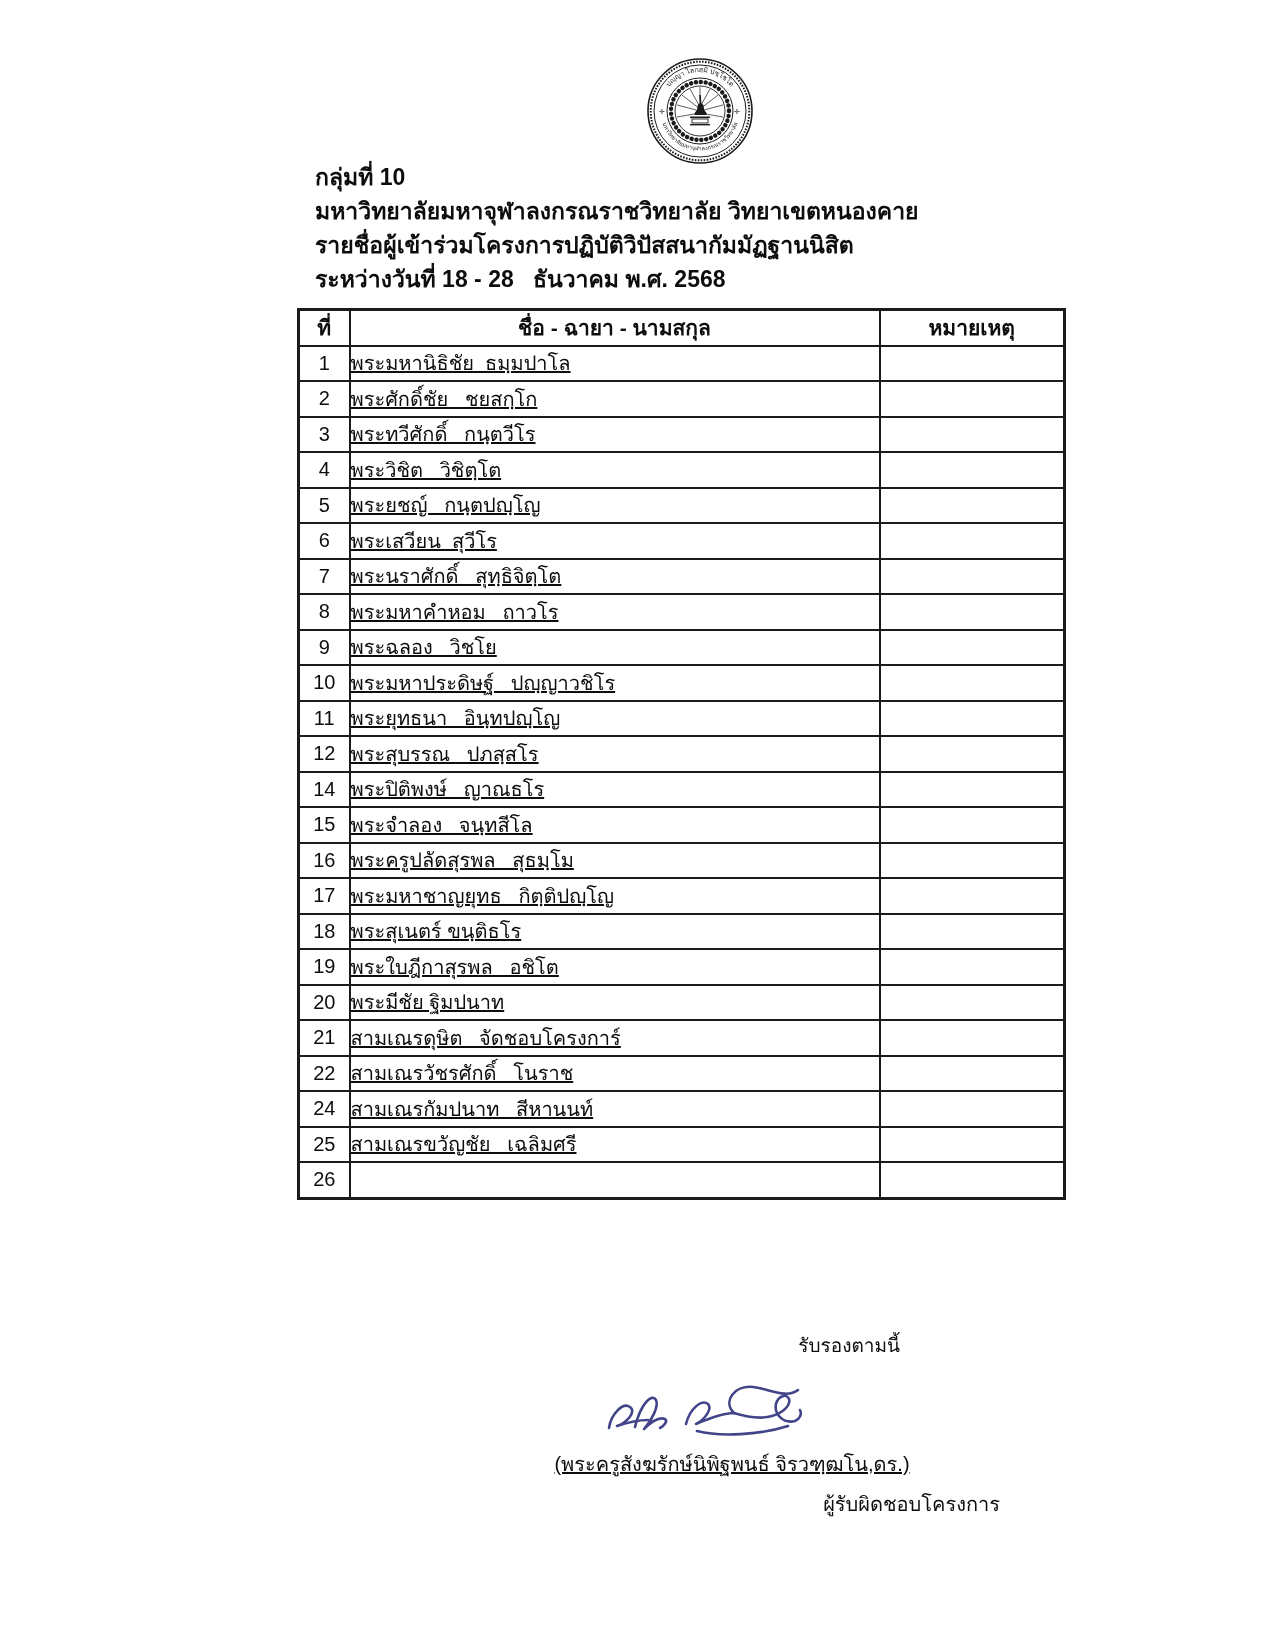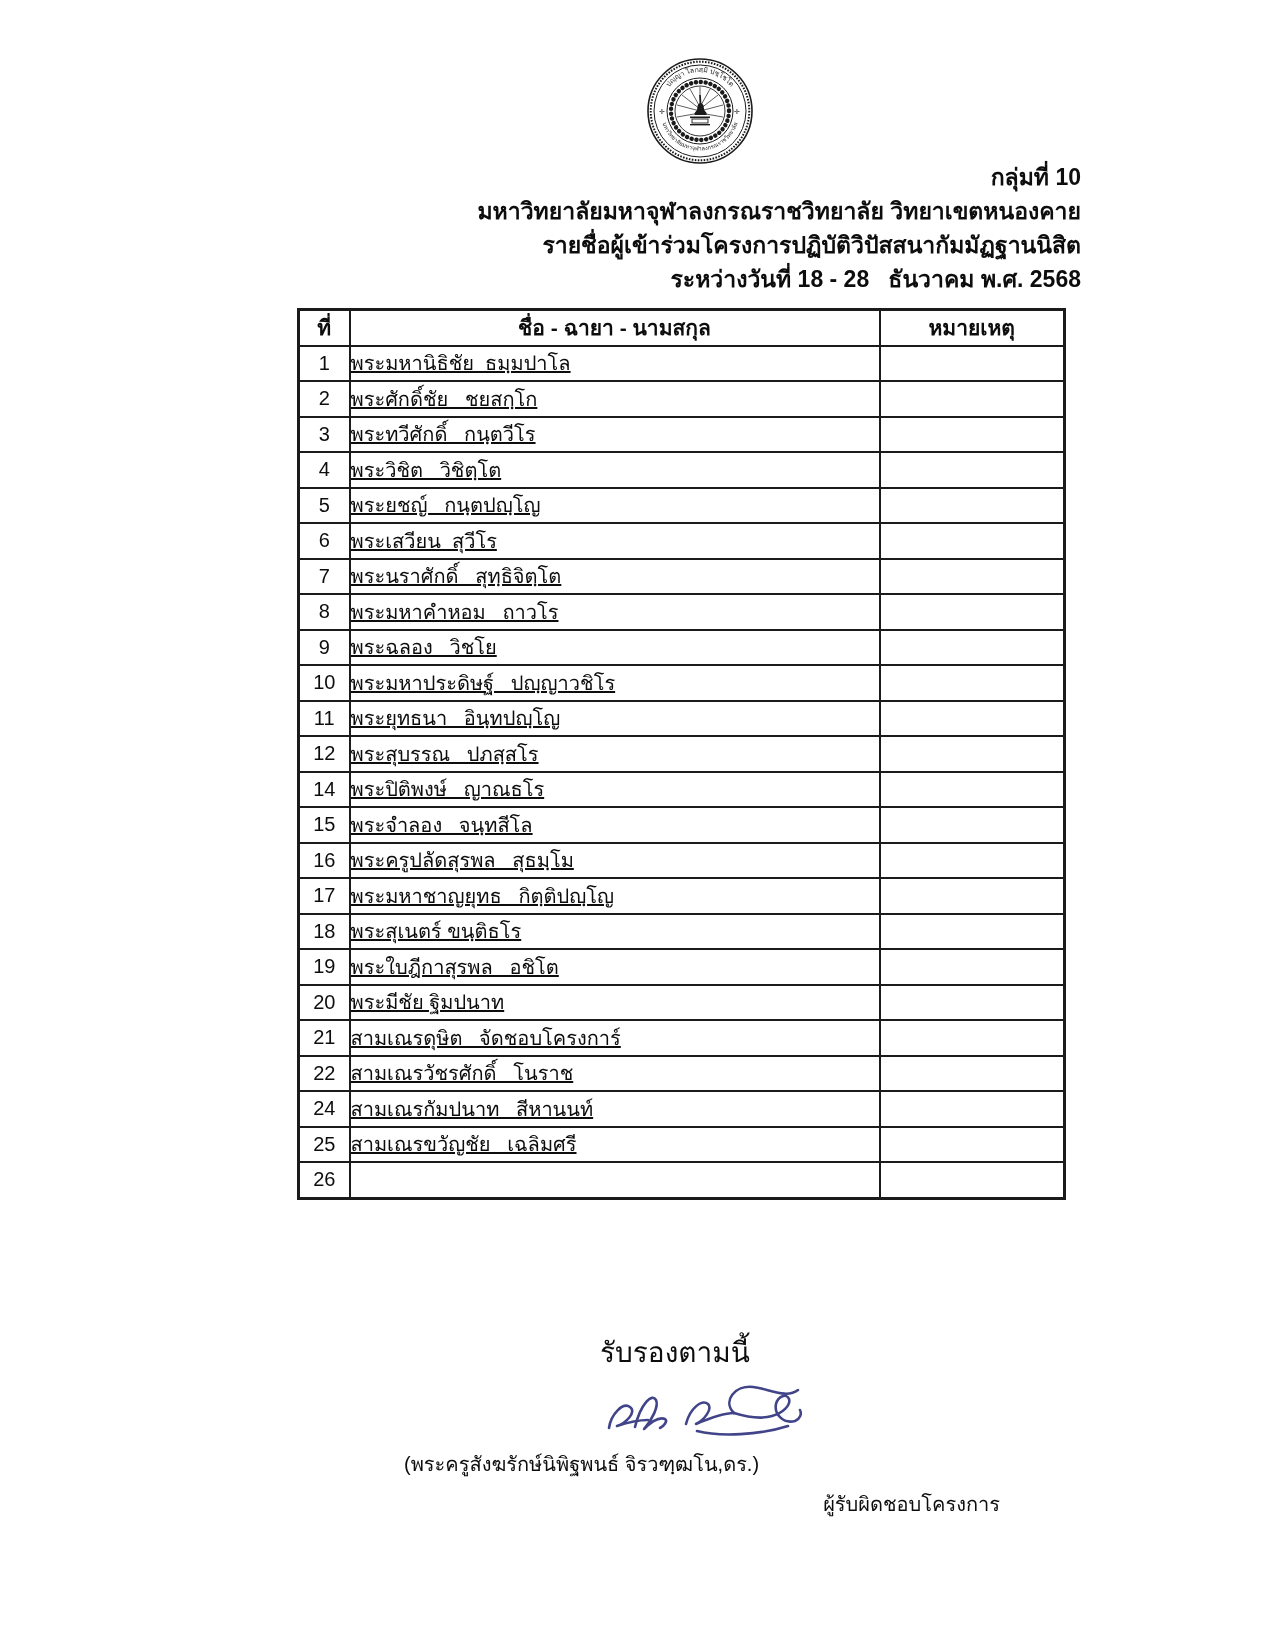--- a/index.html
+++ b/index.html
@@ -11,21 +11,21 @@
     font-family:"Liberation Sans", sans-serif;
     color:#111;
     overflow:hidden;
   }
   
   .seal{position:absolute;left:646px;top:57px;width:108px;height:108px;}
   
   .doc-header{
     position:absolute;left:297px;top:160px;width:766px;
     transform:translateX(18px);
-    text-align:right;
+    text-align:left;
   }
   .doc-header .line{
     font-size:23px;font-weight:bold;line-height:34px;
     white-space:pre;color:#0d0d0d;
   }
   
   table.roster{
     position:absolute;left:297px;top:308px;width:766px;
     border-collapse:collapse;table-layout:fixed;
     font-size:20px;color:#0d0d0d;
@@ -41,26 +41,26 @@
     overflow:hidden;
   }
   table.roster{border:3px solid #1b1b1b;}
   th.h-cell{font-size:21px;font-weight:bold;text-align:center;}
   td.cell-no{text-align:center;}
   td.cell-name{text-align:left;padding-left:15px;white-space:pre;text-decoration:underline;}
   td.cell-remark{}
   
   .certify{
     position:absolute;left:600px;top:1330px;width:300px;
-    text-align:left;font-size:28px;color:#0d0d0d;
+    text-align:right;font-size:19px;color:#0d0d0d;
   }
   .signature{position:absolute;left:602px;top:1372px;width:215px;height:78px;}
   .signer-name{
-    position:absolute;left:404px;top:1448px;width:600px;
-    font-size:20px;color:#0d0d0d;
+    position:absolute;left:432px;top:1448px;width:600px;
+    text-align:center;font-size:20px;color:#0d0d0d;text-decoration:underline;
   }
   .signer-role{
     position:absolute;left:410px;top:1488px;width:590px;
     text-align:right;font-size:20px;color:#0d0d0d;
   }
 </style>
 </head>
 <body>
 
 <div class="page">

